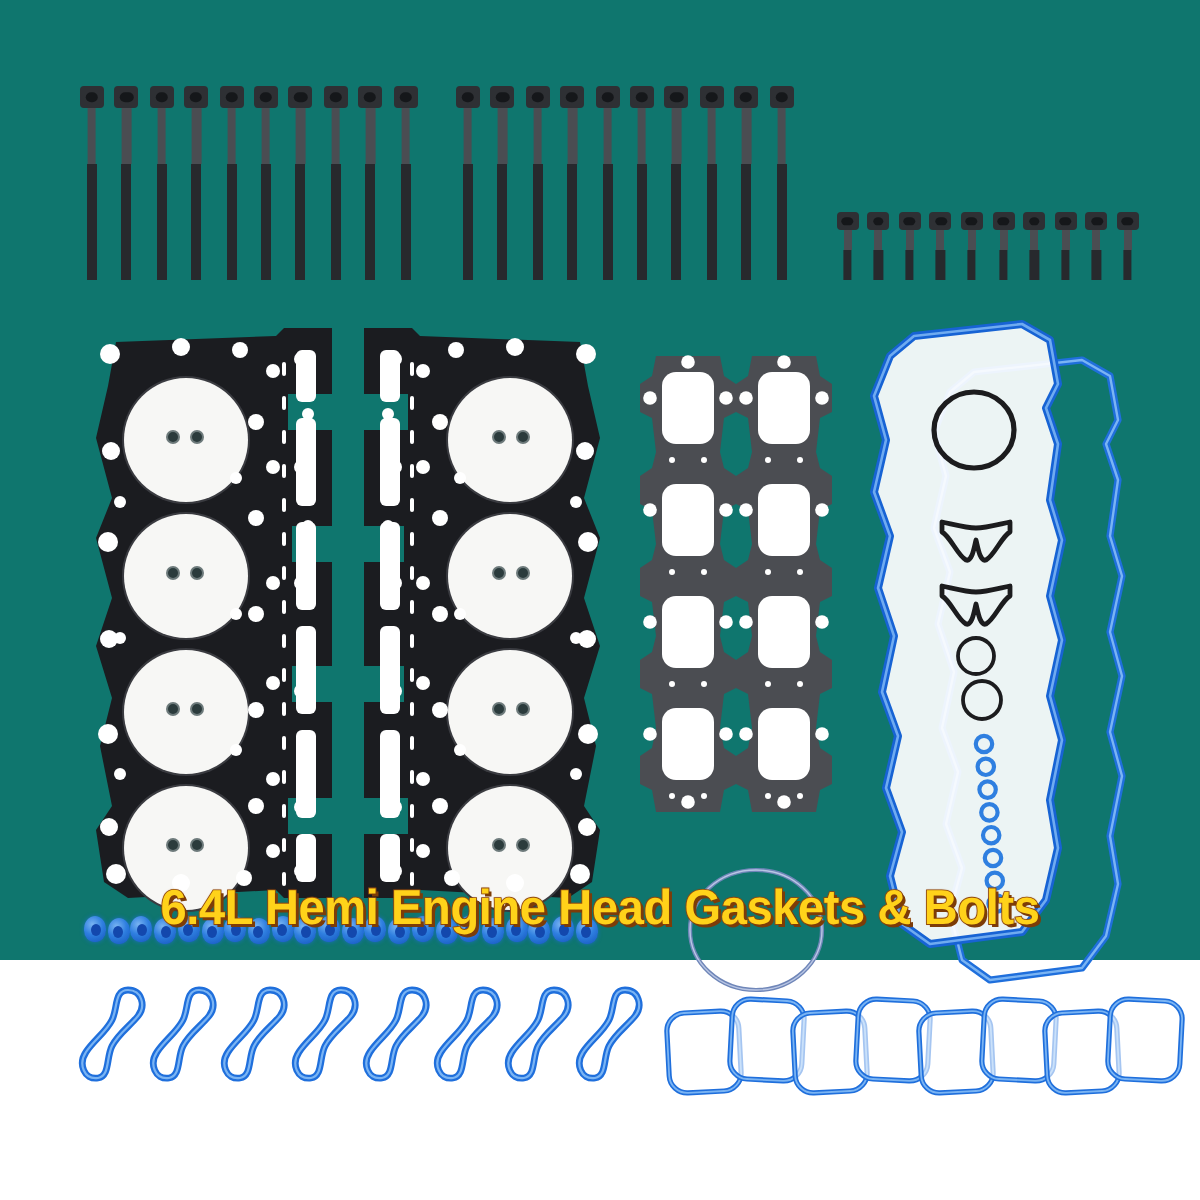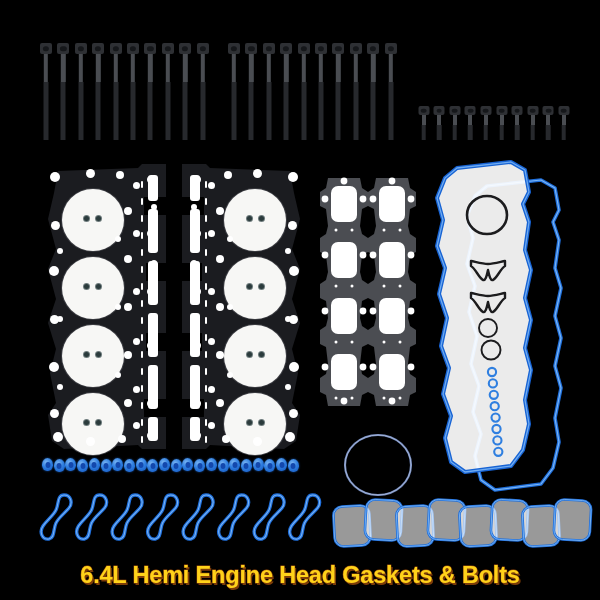--- a/index.html
+++ b/index.html
@@ -2,21 +2,21 @@
 <html><head>
 <meta charset="utf-8">
 <title>Product Image</title>
 <style>
   html,body{margin:0;padding:0;}
   body{
     width:600px;height:600px;overflow:hidden;
     background:#ffffff;
     font-family:"Liberation Sans", sans-serif;
   }
-  #stage{position:relative;width:600px;height:600px;background:#000000;}
+  #stage{position:relative;width:600px;height:480px;background:#0f766e;}
   .layer{position:absolute;}
 
   
   .bolt{position:absolute;}
   .bolt .head{
     position:absolute;left:50%;top:0;transform:translateX(-50%);
     background:#2e3034;border-radius:2px;
   }
   .bolt .head::before{
     content:"";position:absolute;left:50%;top:50%;

